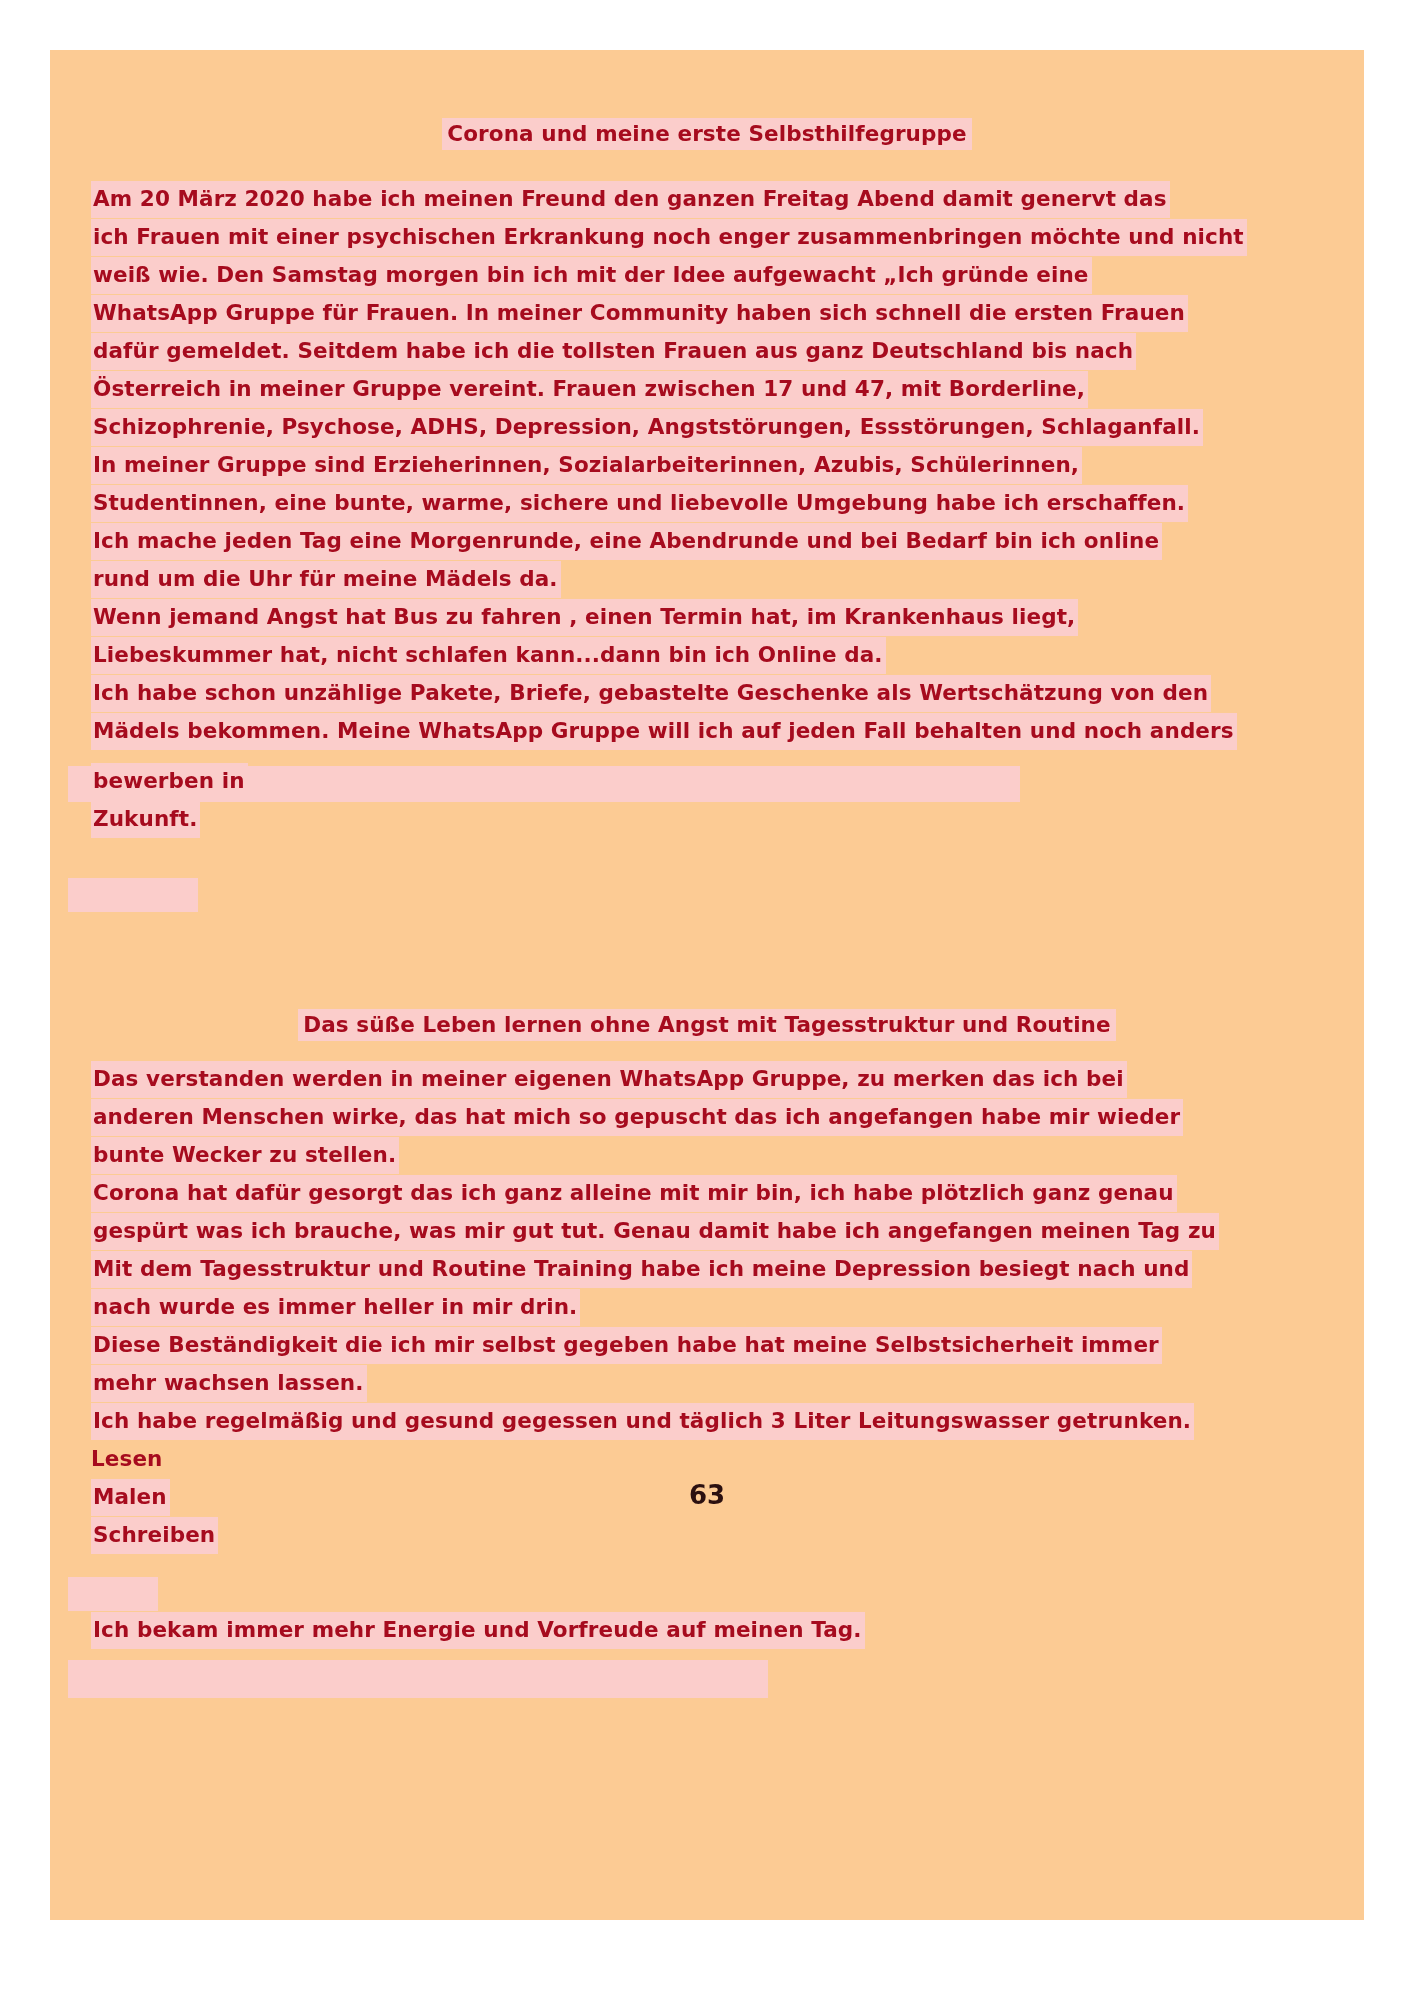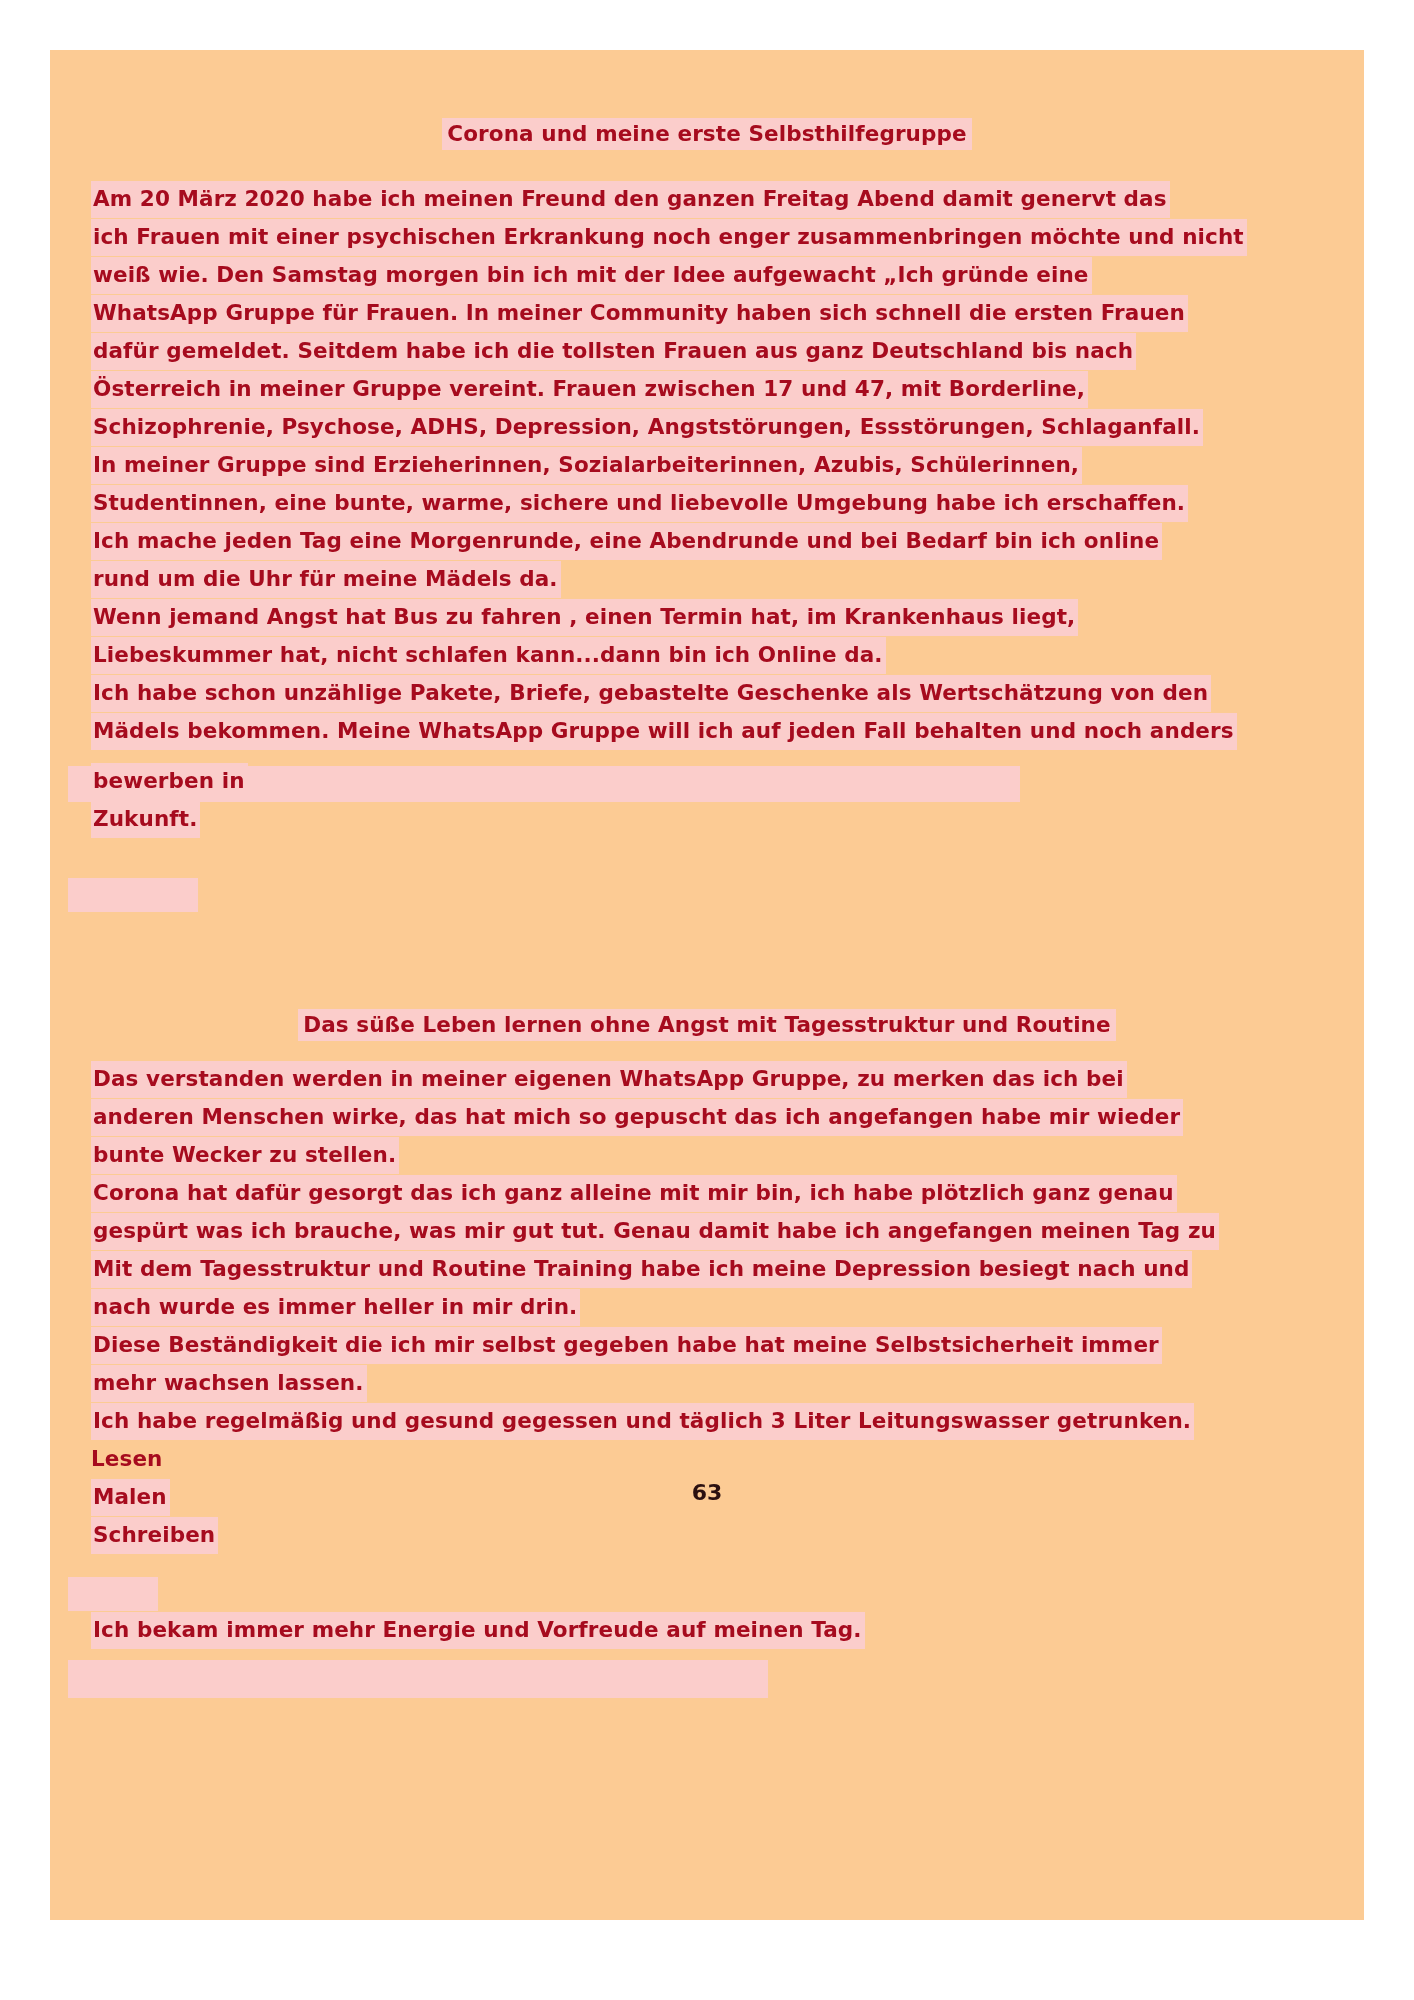--- a/index.html
+++ b/index.html
@@ -90,21 +90,21 @@
   #block-a { top: 130px; }
   #block-c { top: 1010px; }
 
   
   #page-number {
     position: absolute;
     left: 0;
     top: 1430px;
     width: 1314px;
     text-align: center;
-    font-size: 22px;
+    font-size: 26px;
     font-weight: bold;
     color: #2B1010;
     font-family: "DejaVu Sans", sans-serif;
   }
 </style>
 </head>
 <body>
 
 <div id="page-sheet">
 

